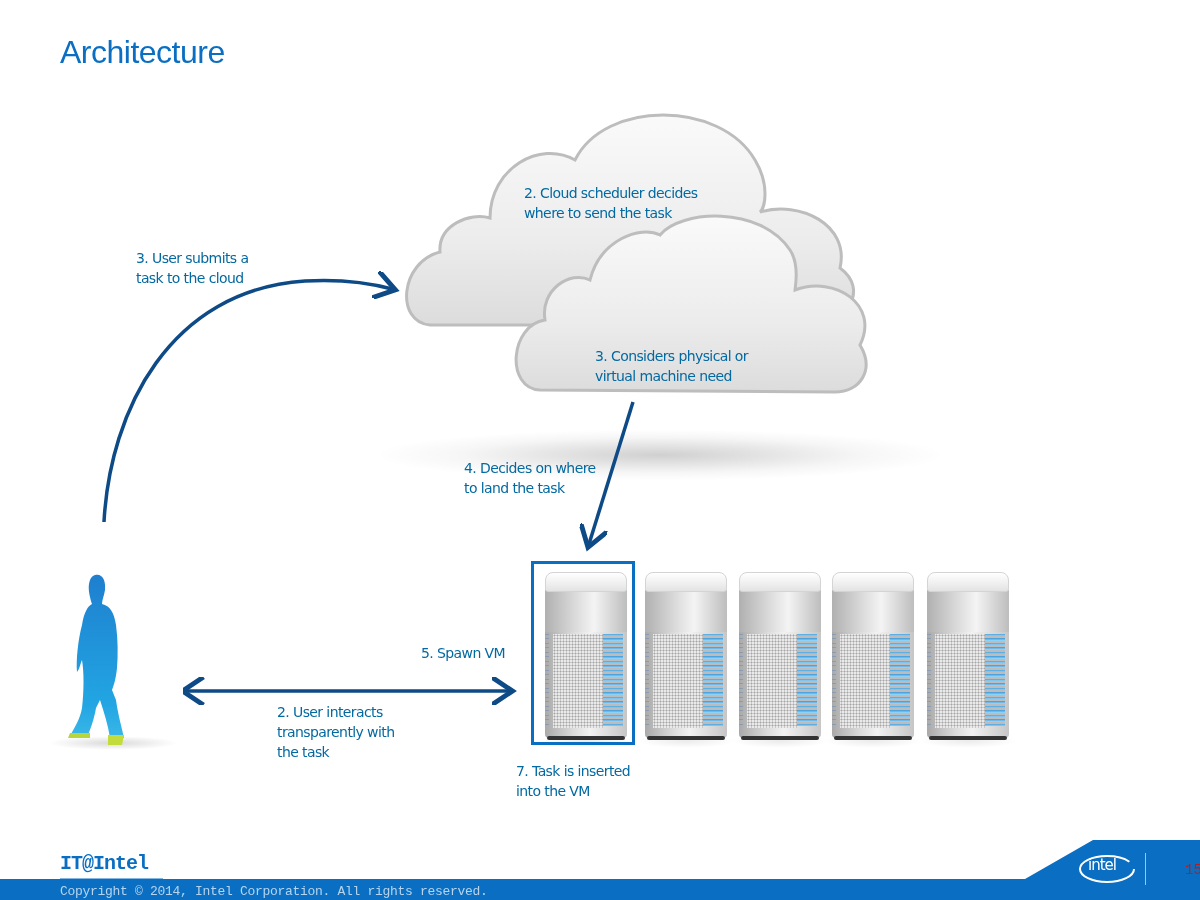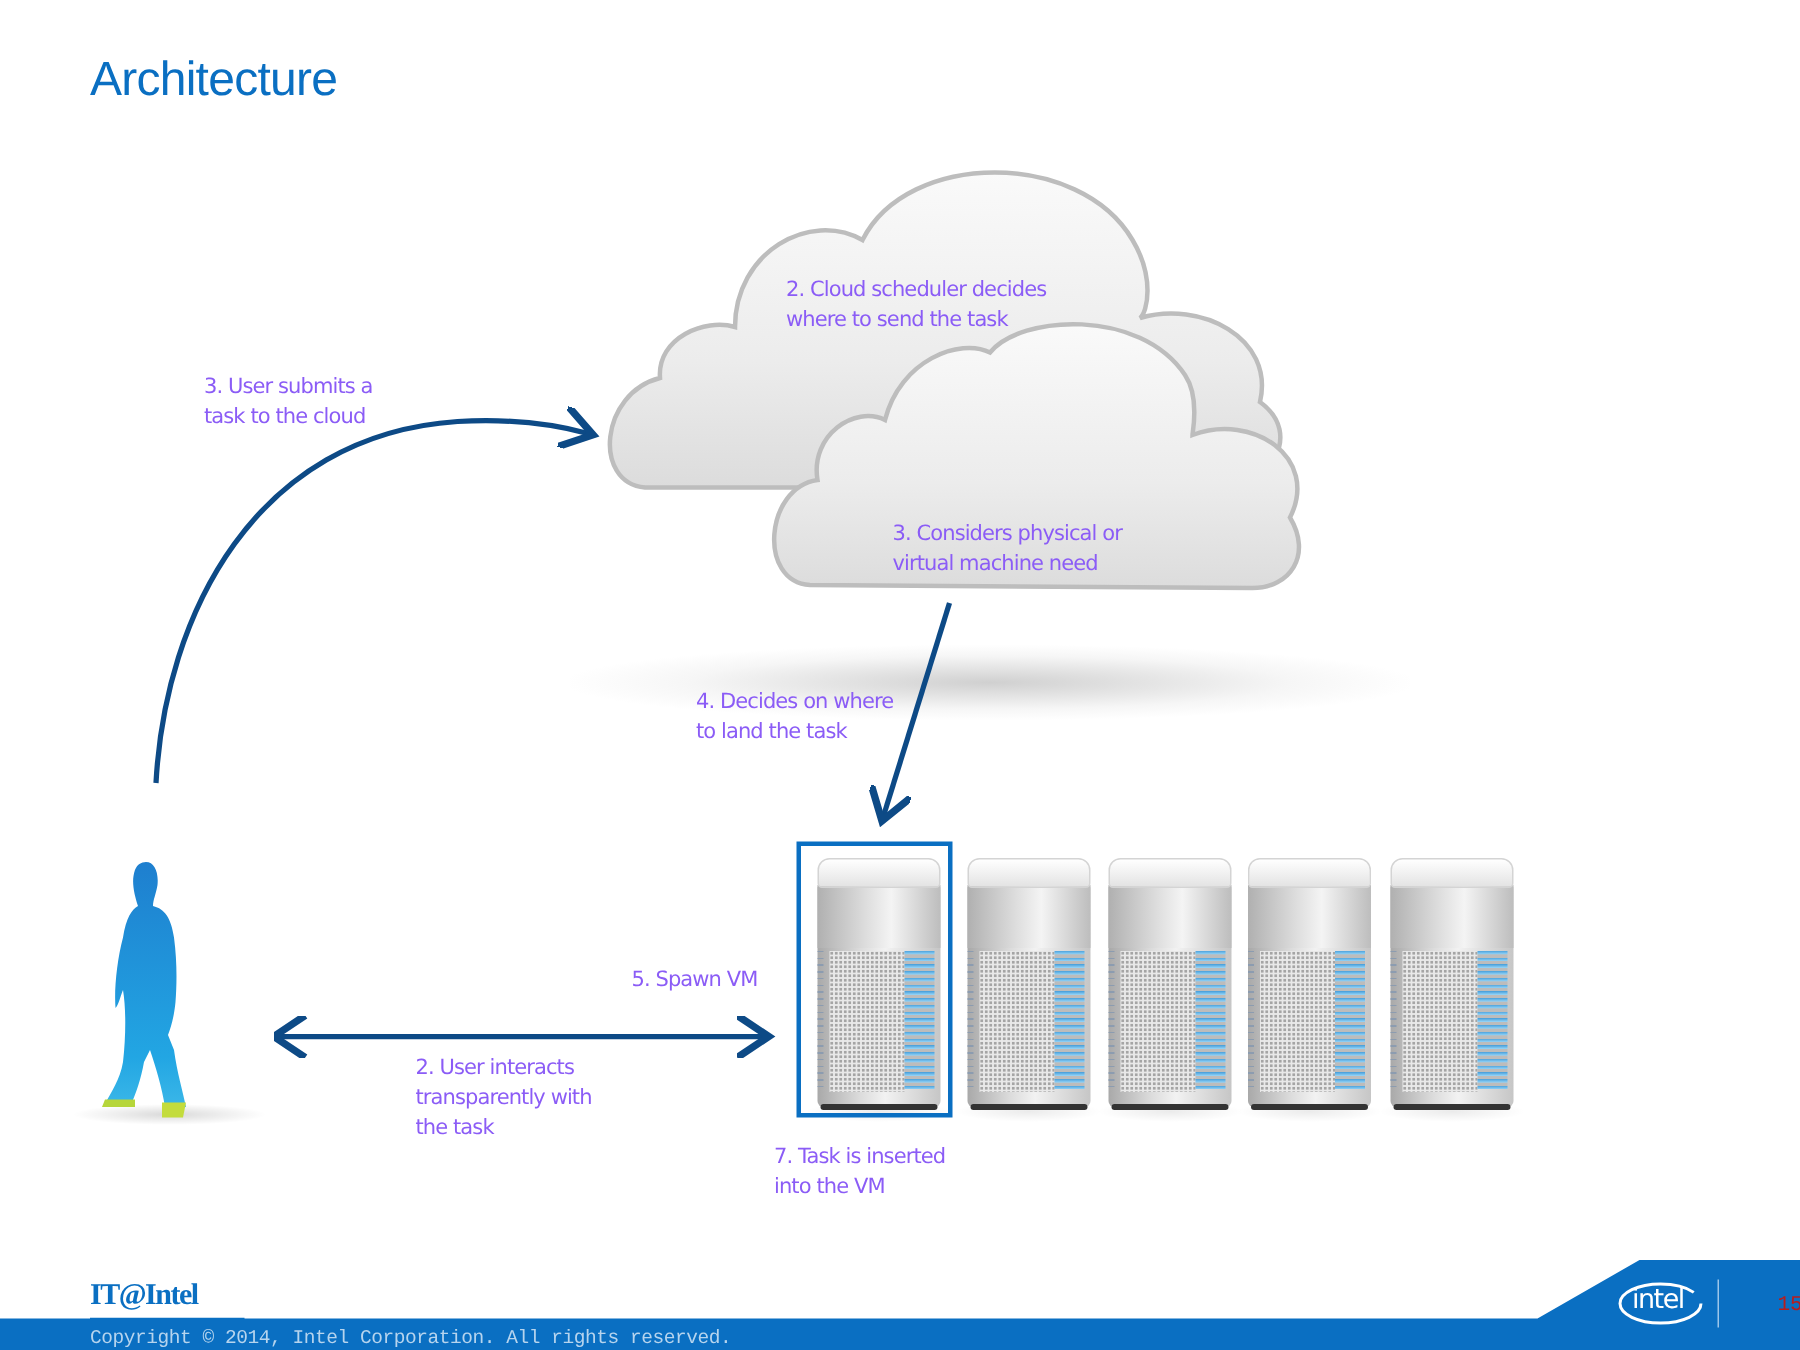--- a/index.html
+++ b/index.html
@@ -9,21 +9,21 @@
     font-family: "DejaVu Sans", sans-serif;
   }
   .title {
     position: absolute; left: 60px; top: 36px;
     font-family: "Liberation Sans", sans-serif;
     font-size: 32px; color: #0a6fc2; letter-spacing: -0.5px; line-height: 1;
   }
   .lbl {
     position: absolute;
     font-family: "DejaVu Sans", sans-serif;
-    font-size: 14px; line-height: 20px; color: #8b5cf6;
+    font-size: 14px; line-height: 20px; color: #0369a1;
     letter-spacing: -0.6px; white-space: pre;
   }
   svg.layer { position: absolute; left: 0; top: 0; }
 
   .server {
     position: absolute; top: 572px; width: 82px; height: 166px;
   }
   .server .cap {
     position: absolute; left: 0; top: 0; width: 82px; height: 20px;
     border-radius: 8px 8px 3px 3px;
@@ -69,34 +69,34 @@
     position: absolute; left: 380px; top: 430px; width: 560px; height: 50px;
     background: radial-gradient(ellipse at center, rgba(120,120,120,0.35) 0%, rgba(180,180,180,0.12) 50%, transparent 72%);
   }
   .person-shadow {
     position: absolute; left: 48px; top: 736px; width: 130px; height: 14px;
     background: radial-gradient(ellipse, rgba(0,0,0,0.15), transparent 70%);
   }
 
   .footer-logo {
     position: absolute; left: 60px; top: 852px;
-    font-family: Liberation Serif, serif; font-weight: bold;
+    font-family: Liberation Mono, monospace; font-weight: bold;
     font-size: 20px; color: #0a6fc2; letter-spacing: -1px;
   }
   .footer-wedge { position: absolute; left: 0; top: 0; }
   .copyright {
     position: absolute; left: 60px; top: 884px;
     font-family: Liberation Mono, monospace; font-size: 13px; color: #b6d4ee; letter-spacing: -0.3px;
   }
   .intel-logo {
     position: absolute; left: 1078px; top: 854px; width: 58px; height: 30px;
   }
   .intel-logo-text {
     position: absolute; left: 1088px; top: 856px;
-    font-family: "DejaVu Sans", sans-serif; font-size: 18px; color: #ffffff; letter-spacing: -1px;
+    font-family: "DejaVu Sans", sans-serif; font-size: 15px; color: #ffffff; letter-spacing: -1px;
   }
   .divider {
     position: absolute; left: 1145px; top: 853px; width: 1px; height: 32px; background: #9cc6ea;
   }
   .page-num {
     position: absolute; left: 1166px; top: 862px;
     font-family: Liberation Mono, monospace; font-size: 14px; color: #b91c1c; margin-left: 19px;
   }
 </style>
 </head>

